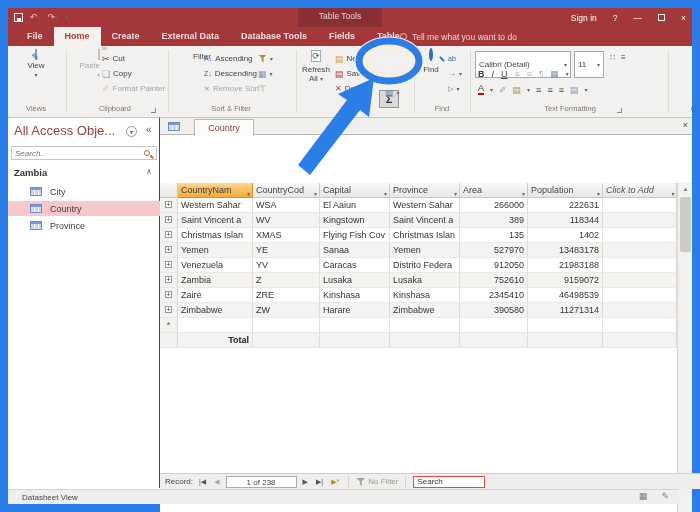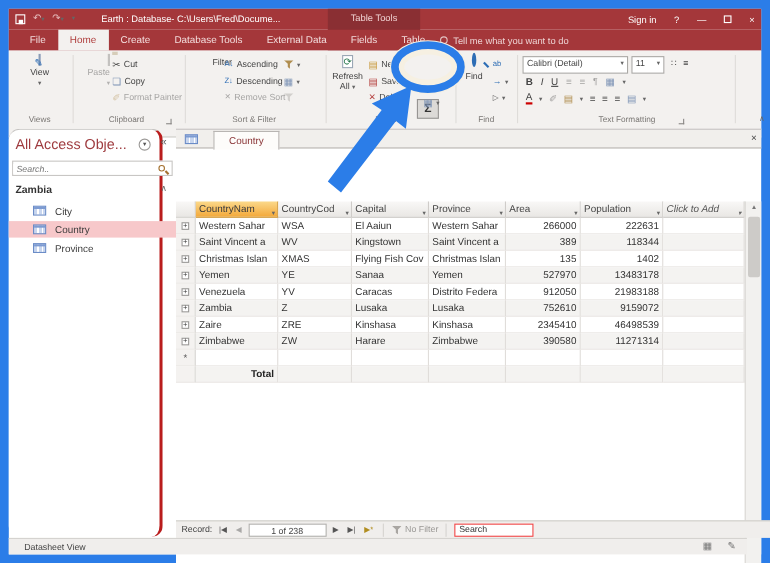--- a/index.html
+++ b/index.html
@@ -14,21 +14,21 @@
   .ctxlabel{position:absolute;left:290px;top:3px;width:84px;text-align:center;font-size:8.5px;color:#f0d2d2;}
   .qat{position:absolute;left:6px;top:3px;display:flex;gap:7px;align-items:center;height:13px;}
   .floppy{width:9px;height:9px;border:1px solid #fff;position:relative;}
   .floppy:after{content:"";position:absolute;left:2px;top:4px;width:4px;height:4px;background:#fff;}
   .qglyph{font-size:9px;color:#e6bcbc;line-height:13px;}
   .title-text{position:absolute;left:84px;top:4px;font-size:8.5px;color:#fff;white-space:nowrap;width:200px;overflow:hidden;}
   .tb-right{position:absolute;right:6px;top:0;height:19px;display:flex;align-items:center;gap:16px;font-size:8.5px;color:#fff;}
   .restore-box{width:7px;height:7px;border:1px solid #fff;display:inline-block;}
   
   .tabs{position:absolute;left:8px;top:0;height:19px;display:flex;align-items:center;font-size:9px;}
-  .tab{padding:0 11px;height:19px;line-height:19px;color:#f3dcdc;}
+  .tab{padding:0 11px;height:19px;line-height:19px;color:#f3dcdc;font-weight:bold;}
   .tab.active{background:#f3f1ef;color:#b0403f;}
   .tab.ctx{color:#f3dcdc;}
   .tellme{position:absolute;left:392px;top:0;height:19px;display:flex;align-items:center;gap:5px;color:#edd3d3;font-size:8.5px;}
   .tm-circle{width:7px;height:7px;border:1.5px solid #e3c3c3;border-radius:50%;}
 
   
   .ribbon{position:absolute;left:0;top:38px;width:684px;height:79px;background:#f3f1ef;border-bottom:1px solid #cfcdc9;font-size:8px;color:#444;}
   .gsep{position:absolute;top:4px;width:1px;height:62px;background:#dedcd9;}
   .glabel{position:absolute;top:58px;font-size:7.5px;color:#7a7774;text-align:center;}
   .bigbtn{position:absolute;top:4px;text-align:center;color:#444;}
@@ -43,28 +43,28 @@
   .clip-ic{width:13px;height:16px;border:1px solid #8a8886;background:#e8e6e3;margin:0 auto;position:relative;}
   .clip-ic:before{content:"";position:absolute;left:3px;top:-3px;width:5px;height:3px;background:#b5a27a;}
   .funnel{width:15px;height:13px;background:#53657c;clip-path:polygon(0 0,100% 0,62% 42%,62% 100%,40% 80%,40% 42%);margin:0 auto;}
   .funnel.sm{width:9px;height:8px;}
   .funnel.gray{background:#a9a6a2;}
   .sheet-ic{width:13px;height:15px;border:1px solid #9aa7b5;background:#fff;margin:0 auto;text-align:center;line-height:13px;font-size:9px;color:#217346;}
   .mini-ic{font-size:9px;line-height:10px;}
   .sigma-btn{position:absolute;left:371px;top:44px;width:20px;height:18px;background:#dcdad7;border:1px solid #979593;text-align:center;font-size:11px;font-weight:bold;line-height:16px;color:#333;}
   .find-ic{width:10px;height:10px;border:2px solid #2d6db5;border-radius:50%;position:relative;margin:2px auto 0;}
   .find-ic:after{content:"";position:absolute;left:8px;top:8px;width:6px;height:2px;background:#2d6db5;transform:rotate(45deg);}
-  .combo{border:1px solid #aaa8a5;background:#fff;height:16px;line-height:12px;padding:0 3px;display:flex;justify-content:space-between;}
+  .combo{border:1px solid #aaa8a5;background:#fff;height:27px;line-height:12px;padding:0 3px;display:flex;justify-content:space-between;align-items:center;}
   .fmt{font-size:9px;}
   .fmt b{font-weight:bold;}
   .launcher{position:absolute;width:5px;height:5px;border-right:1px solid #8a8886;border-bottom:1px solid #8a8886;top:62px;}
   .collapse{position:absolute;left:682px;top:58px;font-size:7px;color:#666;}
 
   
-  .navpane{position:absolute;left:0;top:109px;width:140px;height:371px;background:#fff;border-right:3px solid #b91c1c;border-top:1px solid #c6c4c2;border-radius:10px;}
+  .navpane{position:absolute;left:0;top:109px;width:152px;height:371px;background:#fff;border-right:1px solid #b91c1c;border-top:1px solid #c6c4c2;}
   .nav-title{position:absolute;left:6px;top:5px;font-size:13px;color:#9e3a3e;white-space:nowrap;}
   .nav-circ{position:absolute;left:118px;top:8px;width:11px;height:11px;border:1px solid #9a9896;border-radius:50%;text-align:center;font-size:6px;line-height:10px;color:#555;}
   .nav-coll{position:absolute;left:138px;top:6px;font-size:10px;color:#555;}
   .nav-search{position:absolute;left:3px;top:28px;width:146px;height:14px;border:1px solid #c8c6c4;background:#fff;display:flex;align-items:center;}
   .nav-search input{border:0;outline:0;flex:1;font-size:8px;font-style:italic;color:#777;padding:0 3px;width:100px;}
   .mag{width:6px;height:6px;border:1.5px solid #a4712f;border-radius:50%;position:relative;margin-right:6px;}
   .mag:after{content:"";position:absolute;left:5px;top:5px;width:4px;height:1.5px;background:#a4712f;transform:rotate(45deg);}
   .nav-group{position:absolute;left:6px;top:49px;font-size:9.5px;font-weight:bold;color:#333;}
   .nav-group-coll{position:absolute;left:138px;top:49px;font-size:8px;color:#666;}
   .nav-item{position:absolute;left:0;width:152px;height:15px;display:flex;align-items:center;font-size:9px;color:#3c3c3c;}
@@ -129,40 +129,39 @@
 <div id="screen">
   <div id="win">
 
     <div class="titlebar">
       <div class="qat">
         <span class="floppy"></span>
         <span class="qglyph"><span>↶</span><span class="caret">▾</span></span>
         <span class="qglyph"><span>↷</span><span class="caret">▾</span></span>
         <span class="qglyph caret">▾</span>
       </div>
-      <div class="title-text">Earth : Database- C:\Users\Fred\Docume...</div>
       <div class="tb-right">
         <span>Sign in</span>
         <span>?</span>
         <span>—</span>
         <span class="restore-box"></span>
         <span>×</span>
       </div>
     </div>
 
     <div class="ctxband"></div>
     <div class="ctxlabel">Table Tools</div>
 
     <div class="tabsrow">
       <div class="tabs">
         <span class="tab">File</span>
         <span class="tab active">Home</span>
         <span class="tab">Create</span>
+        <span class="tab">External Data</span>
         <span class="tab">Database Tools</span>
-        <span class="tab">External Data</span>
         <span class="tab ctx">Fields</span>
         <span class="tab ctx">Table</span>
       </div>
       <div class="tellme">
         <span class="tm-circle"></span>
         <span>Tell me what you want to do</span>
       </div>
     </div>
 
     <div class="ribbon">

